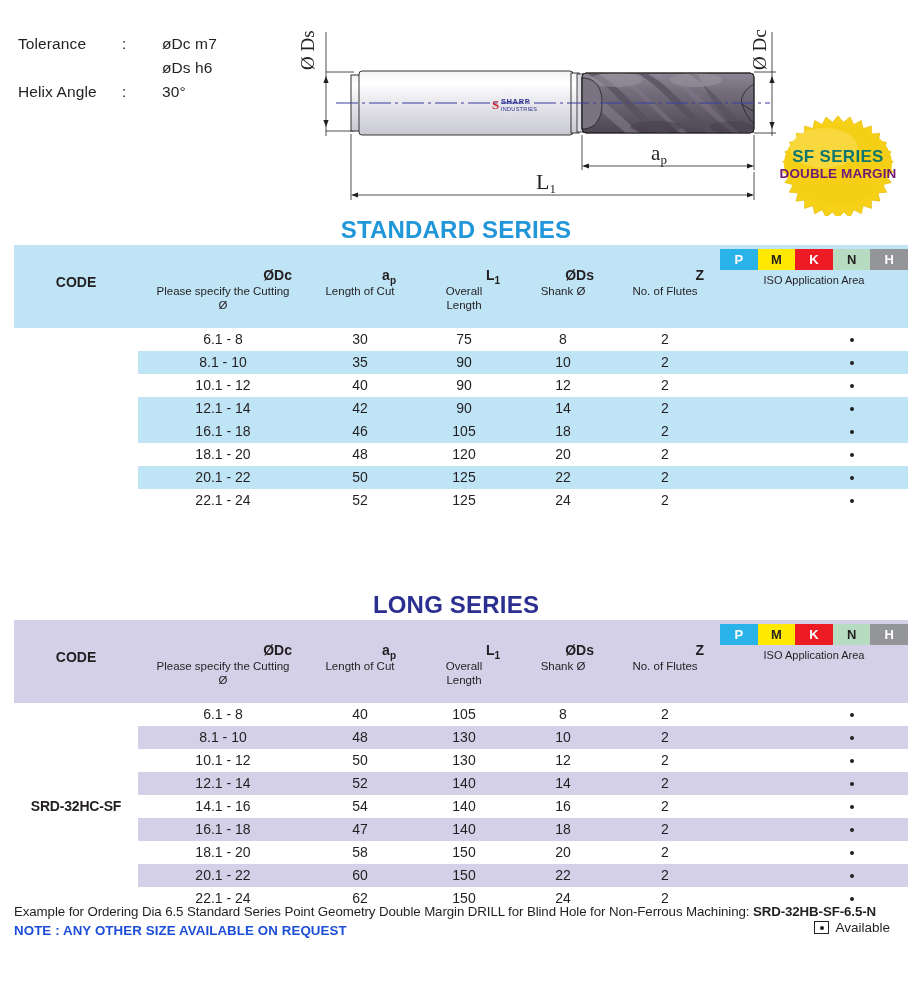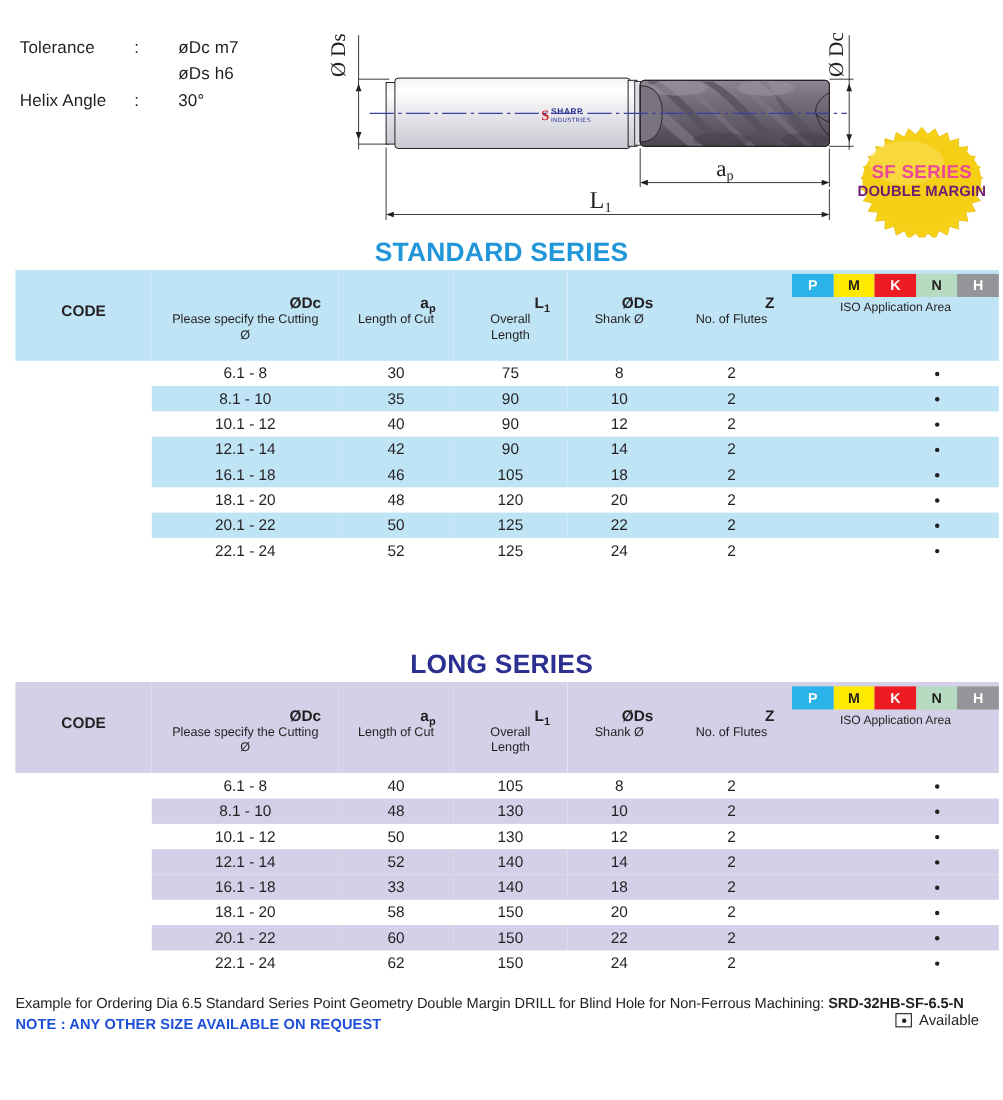--- a/index.html
+++ b/index.html
@@ -24,21 +24,21 @@
   
   .diagram { position:absolute; left:296px; top:14px; width:500px; height:196px; }
   .diagram svg { display:block; }
 
   
   .badge { position:absolute; left:772px; top:112px; width:132px; height:104px; }
   .badge svg { display:block; }
   .badge-text { position:absolute; left:0; top:0; width:132px; height:104px;
     display:flex; flex-direction:column; align-items:center; justify-content:center;
     pointer-events:none; }
-  .badge-line1 { font-size:17px; font-weight:bold; color:#ec4899; letter-spacing:.3px; line-height:19px; }
+  .badge-line1 { font-size:17px; font-weight:bold; color:#0f766e; letter-spacing:.3px; line-height:19px; }
   .badge-line2 { font-size:13.5px; font-weight:bold; color:#701a75; letter-spacing:.1px; line-height:16px; }
 
   
   .section-title { position:absolute; width:912px; text-align:center;
     font-size:24px; font-weight:bold; letter-spacing:.2px; }
   .title-standard { top:216px; color:#2196d8; }
   .title-long { top:591px; color:#2b2f8f; }
 
   
   .tablewrap { position:absolute; left:14px; width:894px; }
@@ -556,24 +556,43 @@
               <div class="iso-slot"></div>
               <div class="iso-slot"></div>
               <div class="iso-slot"></div>
               <div class="iso-slot">
                 <span class="dot"></span>
               </div>
               <div class="iso-slot"></div>
             </div>
           </td>
         </tr>
+        <tr>
+          <td class="code-cell">SRD-32HC-SF</td>
+          <td>14.1 - 16</td>
+          <td>54</td>
+          <td>140</td>
+          <td>16</td>
+          <td>2</td>
+          <td class="iso-cellrow">
+            <div class="iso-dots">
+              <div class="iso-slot"></div>
+              <div class="iso-slot"></div>
+              <div class="iso-slot"></div>
+              <div class="iso-slot">
+                <span class="dot"></span>
+              </div>
+              <div class="iso-slot"></div>
+            </div>
+          </td>
+        </tr>
         <tr class="alt">
           <td class="code-cell"></td>
           <td>16.1 - 18</td>
-          <td>33</td>
+          <td>47</td>
           <td>140</td>
           <td>18</td>
           <td>2</td>
           <td class="iso-cellrow">
             <div class="iso-dots">
               <div class="iso-slot"></div>
               <div class="iso-slot"></div>
               <div class="iso-slot"></div>
               <div class="iso-slot">
                 <span class="dot"></span>

